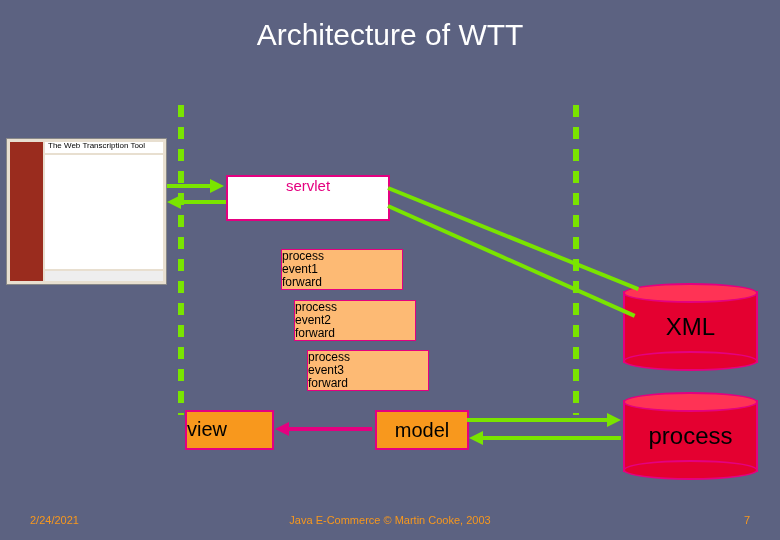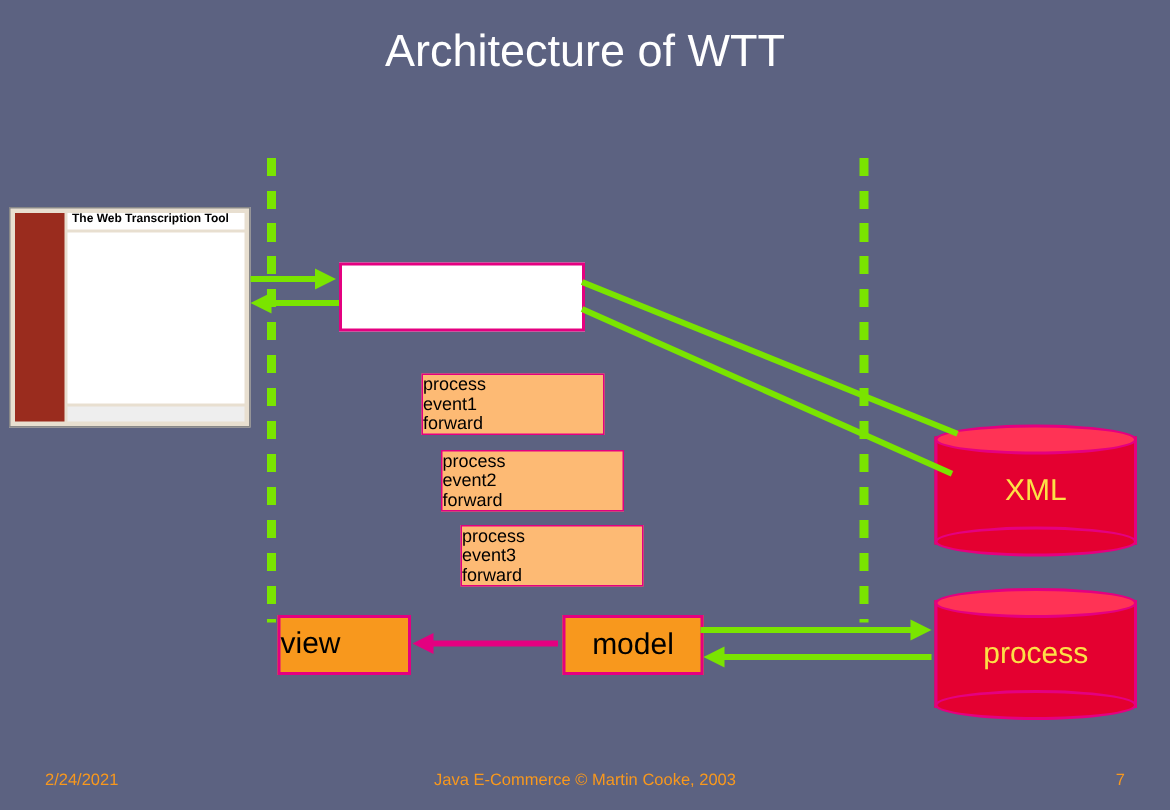--- a/index.html
+++ b/index.html
@@ -1,34 +1,34 @@
 <!DOCTYPE html>
 <html><head>
 <meta charset="utf-8">
 <style>
 html,body{margin:0;padding:0;width:780px;height:540px;background:#5c6281;font-family:Arial,Helvetica,sans-serif;overflow:hidden}
 .slide{position:relative;width:780px;height:540px}
 .title{position:absolute;top:18px;left:0;width:100%;text-align:center;color:#fff;font-size:30px;font-weight:normal}
 .screenshot{position:absolute;top:138px;left:6px;width:159px;height:145px;background:#e8dfd0;border:1px solid #888;font-size:5px;line-height:1.1;overflow:hidden}
 .screenshot .redpanel{position:absolute;left:3px;top:3px;width:33px;height:139px;background:#9a2c1e;color:#d8c49a}
-.screenshot .banner{position:absolute;left:38px;top:3px;right:3px;height:11px;background:#fff;color:#000;font-weight:bold;font-size:8px;padding-left:3px}
+.screenshot .banner{position:absolute;left:38px;top:3px;right:3px;height:11px;background:#fff;color:#000;font-weight:normal;font-size:8px;padding-left:3px}
 .screenshot .body{position:absolute;left:38px;top:16px;right:3px;bottom:15px;background:#fff;color:#333;padding:2px}
 .screenshot .bottom{position:absolute;left:38px;right:3px;bottom:3px;height:10px;background:#eee}
 .controller-box{position:absolute;top:175px;left:226px;width:160px;height:42px;border:2px solid #e40080;background:#fff;text-align:center}
 .controller-box .servlet{color:#e40080;font-size:15px;line-height:18px}
 .controller-box .ctrl{color:#000;font-size:21px;line-height:20px}
 .tiny-box{position:absolute;width:120px;border:1px solid #e40080;background:#fdba74;font-size:12px;line-height:13px;color:#000}
 .view-box{position:absolute;top:410px;left:185px;width:85px;height:36px;border:2px solid #e40080;background:#f8981d;color:#000;font-size:20px;text-align:left;line-height:34px}
 .model-box{position:absolute;top:410px;left:375px;width:90px;height:36px;border:2px solid #e40080;background:#f8981d;color:#000;font-size:20px;text-align:center;line-height:36px}
 
 .cyl{position:absolute;left:623px;width:135px;height:88px}
 .cyl .wall{position:absolute;top:8px;bottom:8px;left:0;right:0;background:#e40030;border-left:2px solid #e40080;border-right:2px solid #e40080}
 .cyl .top{position:absolute;top:0;left:0;right:0;height:16px;background:#ff3355;border:2px solid #e40080;border-radius:50%}
 .cyl .bot{position:absolute;bottom:0;left:0;right:0;height:16px;background:#e40030;border:2px solid #e40080;border-radius:50%/50%}
-.cyl .label{position:absolute;top:0;left:0;right:0;bottom:0;display:flex;align-items:center;justify-content:center;color:#fde047;font-size:20px}
+.cyl .label{position:absolute;top:0;left:0;right:0;bottom:0;display:flex;align-items:center;justify-content:center;color:#000000;font-size:24px}
 
 .hline{position:absolute;height:4px}
 .hline.green{background:#7ae400}
 .hline.pink{background:#e40080}
 .arrow-r{position:absolute;width:0;height:0;border-top:7px solid transparent;border-bottom:7px solid transparent}
 .arrow-l{position:absolute;width:0;height:0;border-top:7px solid transparent;border-bottom:7px solid transparent}
 .arrow-r.green{border-left:14px solid #7ae400}
 .arrow-l.green{border-right:14px solid #7ae400}
 .arrow-l.pink{border-right:14px solid #e40080}
 
@@ -48,20 +48,21 @@
 <div class="dash-v" style="left:573px"></div>
 
 <div class="screenshot">
   <div class="redpanel"></div>
   <div class="banner">The Web Transcription Tool</div>
   <div class="body"></div>
   <div class="bottom"></div>
 </div>
 
 <div class="controller-box">
+  <div class="servlet">servlet</div>
 </div>
 
 <div class="tiny-box" style="top:249px;left:281px">
   <div>process</div>
   <div>event1</div>
   <div>forward</div>
 </div>
 <div class="tiny-box" style="top:300px;left:294px">
   <div>process</div>
   <div>event2</div>

